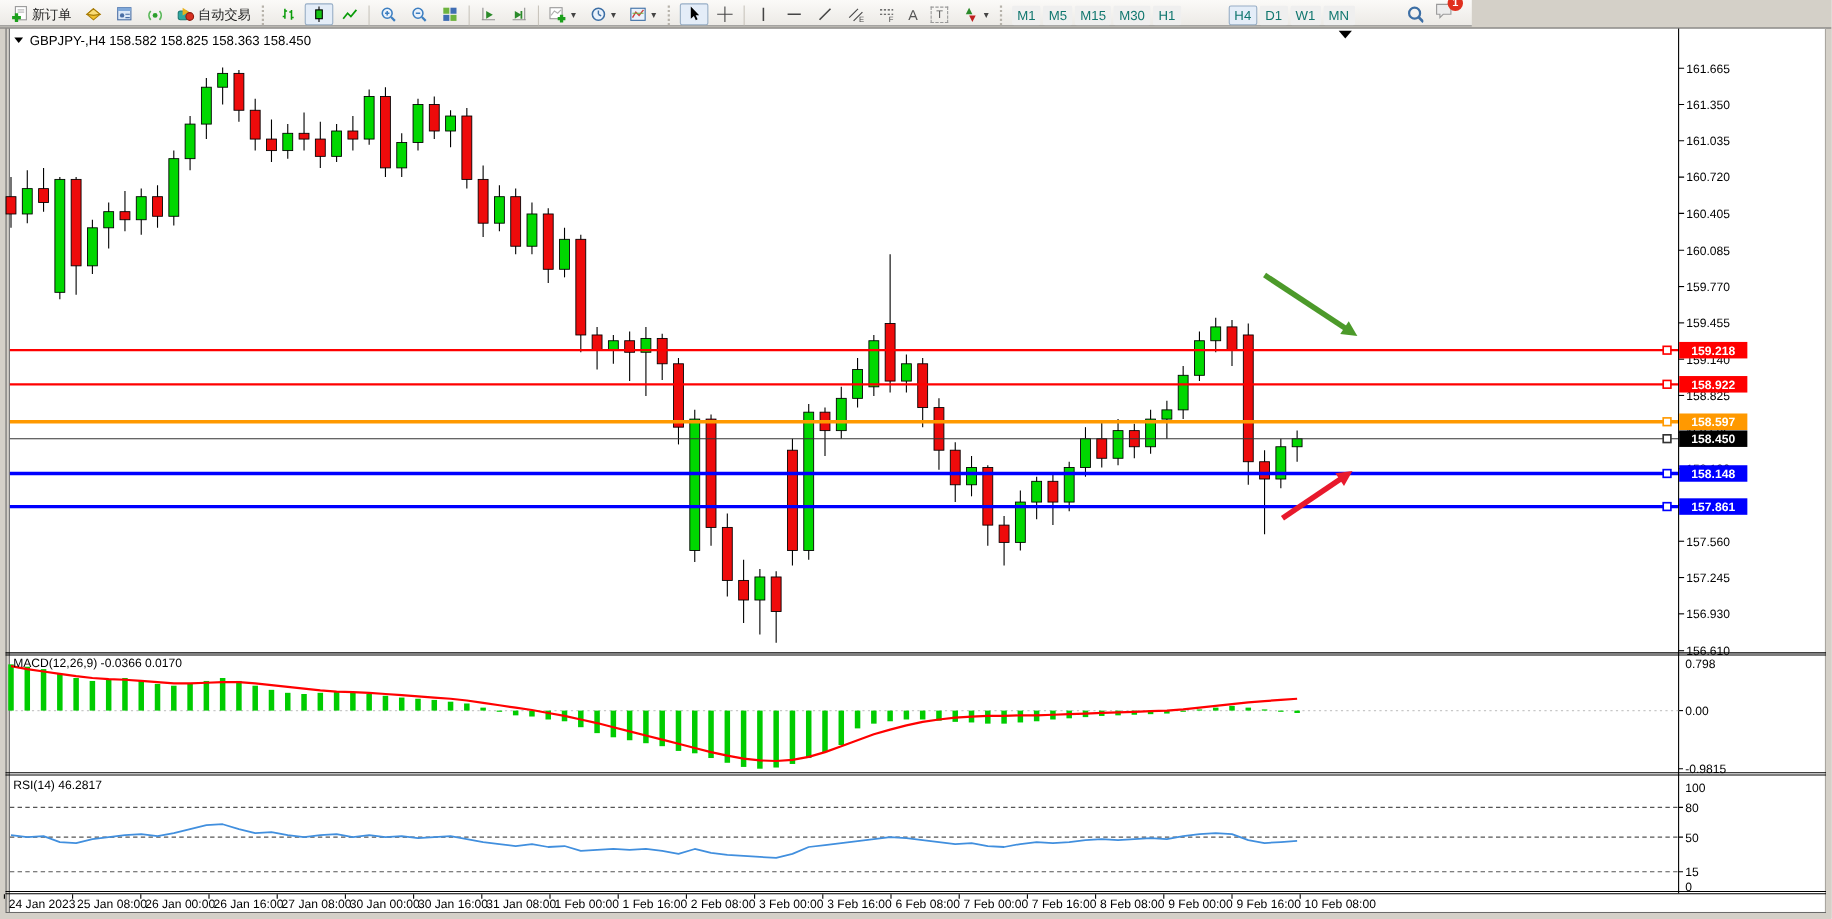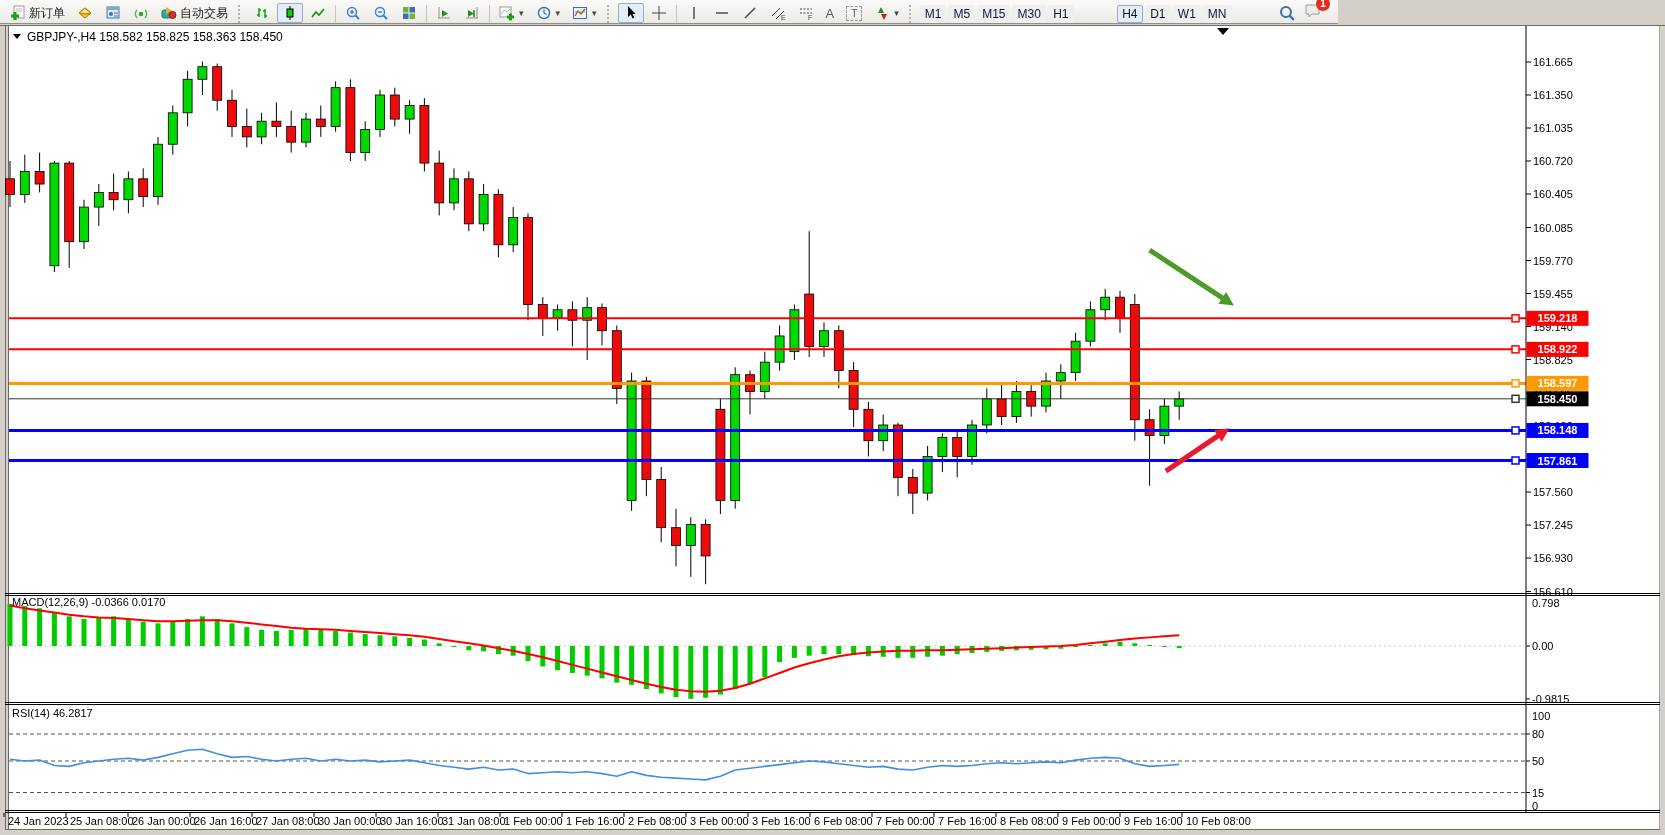--- a/index.html
+++ b/index.html
@@ -9,21 +9,21 @@
     border-bottom:1px solid #8e8e8e;display:flex;align-items:flex-end;padding:0 4px;box-sizing:border-box;z-index:5;}
   .tbtn{height:20px;display:inline-flex;align-items:center;gap:3px;padding:0 4px;margin:0 1px;
     border:1px solid transparent;border-radius:2px;background:transparent;font:12px "Liberation Sans",sans-serif;
     color:#222;cursor:default;white-space:nowrap;}
   .tbtn.pressed{background:#e4edf8;border:1px solid #98aec6;}
   .tbtn .caret{font-size:9px;color:#444;margin-left:1px;}
   .ticon{display:inline-flex;width:16px;height:16px;align-items:center;justify-content:center;}
   .grip{width:4px;height:18px;border-left:2px dotted #b6b2aa;margin:0 4px;}
   .sep{width:1px;height:18px;background:#c9c5bd;margin:0 3px;}
   .tf-group{display:flex;align-items:center;}
-  .tfbtn{height:18px;min-width:26px;text-align:center;font:12px "Liberation Sans",sans-serif;color:#0f172a;
+  .tfbtn{height:18px;min-width:26px;text-align:center;font:12px "Liberation Sans",sans-serif;color:#0f766e;
     padding:1px 4px;margin:0 1px;border:1px solid transparent;border-radius:2px;}
   .tfbtn.active{background:#e4edf8;border:1px solid #98aec6;margin-left:42px;}
   .toolbar-right{margin-left:auto;display:flex;align-items:center;gap:10px;padding-right:12px;}
   .chat-wrap{position:relative;}
   .chat-badge{position:absolute;top:-6px;right:-8px;background:#e0301e;color:#fff;border-radius:50%;
     width:14px;height:14px;font:bold 10px/14px "Liberation Sans",sans-serif;text-align:center;}
   
   .chart-area{position:absolute;left:0;top:24px;width:1665px;height:811px;}
   svg text{font-family:"Liberation Sans",sans-serif;}
 </style>

